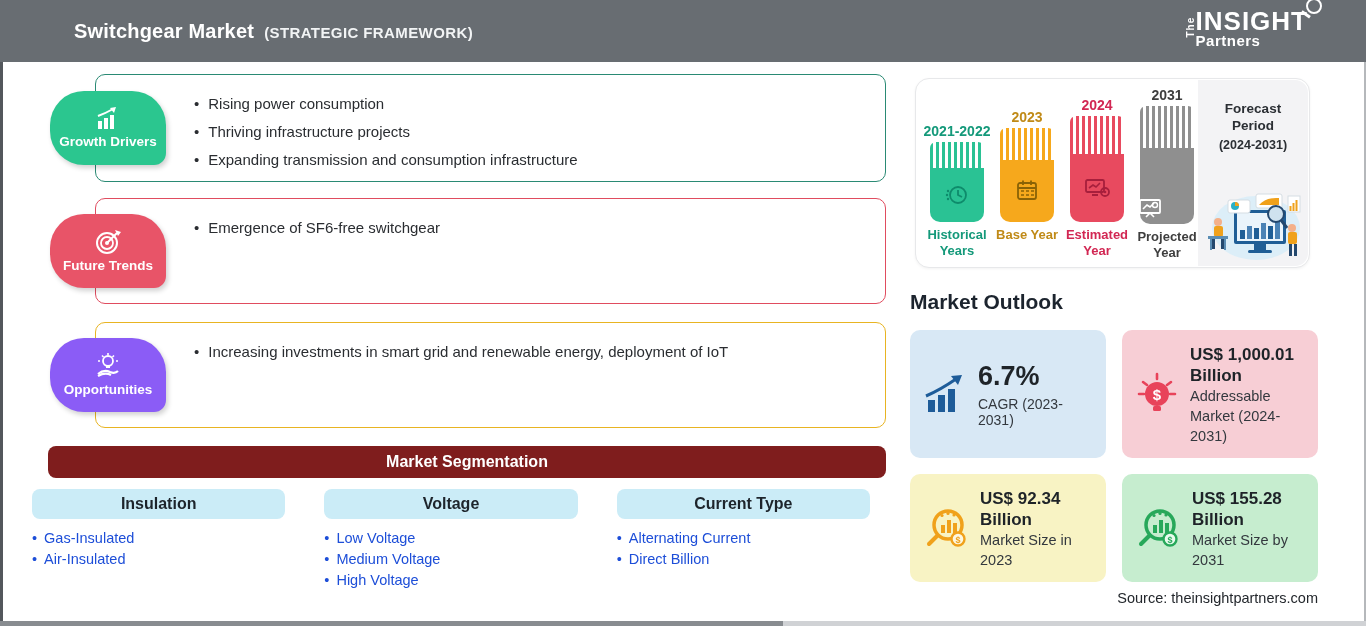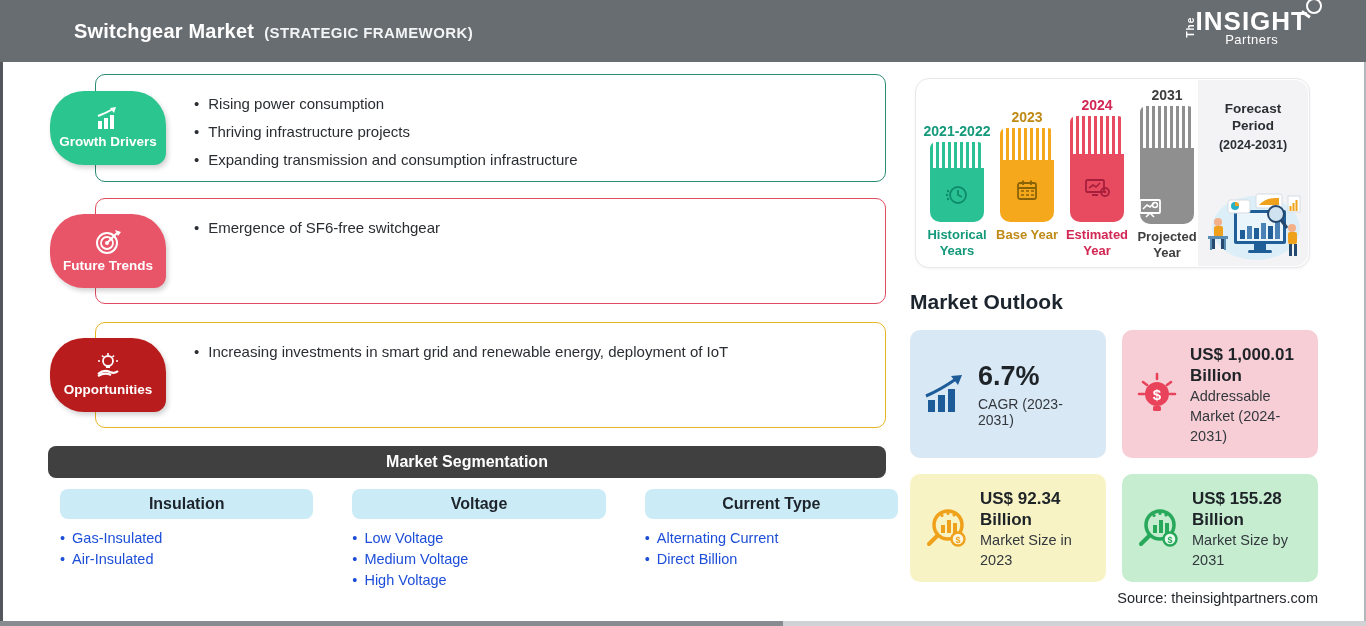--- a/index.html
+++ b/index.html
@@ -13,46 +13,46 @@
   .edge-bottom .thumb { position:absolute; left:0; top:0; height:5px; width:783px; background:#888c90; }
 
   
   .header { position:absolute; left:0; top:0; width:1366px; height:62px; background:#686d72; display:flex; align-items:center;padding-left:26px; }
   .header-title-wrap { margin-left:48px; display:flex; align-items:baseline; gap:10px; color:#ffffff; }
   .header-title { font-size:20px; font-weight:bold; letter-spacing:.2px; }
   .header-subtitle { font-size:15px; font-weight:600; color:#f2f4f5; letter-spacing:.4px; }
   .logo { position:absolute; right:58px; top:8px; color:#ffffff; display:flex; align-items:flex-start; }
   .logo-the { font-size:10px; font-weight:bold; transform:rotate(-90deg) translateX(-4px); transform-origin:center; width:12px; letter-spacing:1px; margin-top:14px; }
   .logo-main { font-size:26px; font-weight:bold; letter-spacing:1px; line-height:1; position:relative; }
-  .logo-partners { font-size:13px; font-weight:normal; text-align:center; margin-top:-2px; letter-spacing:.5px; }
+  .logo-partners { font-size:15px; font-weight:bold; text-align:left; margin-top:-2px; letter-spacing:.5px; }
   .logo-lens { position:absolute; right:-14px; top:-8px; width:16px; height:16px; border:2.5px solid #fff; border-radius:50%; }
   .logo-lens::after { content:""; position:absolute; left:-7px; top:13px; width:10px; height:2.5px; background:#fff; transform:rotate(35deg); }
 
   
   .fw-box { position:absolute; left:95px; width:791px; border-radius:10px; background:#fff; }
   .fw-box.b1 { top:74px;  height:108px; border:1.6px solid #2a8a74; }
   .fw-box.b2 { top:198px; height:106px; border:1.6px solid #e04c5f; }
   .fw-box.b3 { top:322px; height:106px; border:1.6px solid #e8b422; }
   .fw-bullets { list-style:none; padding:15px 20px 0 98px; }
   .fw-bullets li { font-size:15px; color:#2a2d31; line-height:28px; }
   .fw-bullets li::before { content:"•"; margin-right:9px; color:#2a2d31; }
 
   .badge { position:absolute; left:50px; width:116px; height:74px; border-radius:34px 34px 12px 34px;
            display:flex; flex-direction:column; align-items:center; justify-content:center; gap:3px;
            box-shadow:2px 3px 5px rgba(0,0,0,.18); z-index:2; }
   .badge.g { top:91px;  background:#2bc68f; }
   .badge.r { top:214px; background:#e85468; }
-  .badge.o { top:338px; background:#b91c1c; }
+  .badge.o { top:338px; background:#8b5cf6; }
   .badge-label { color:#ffffff; font-size:13.5px; font-weight:bold; }
   .badge svg { display:block; }
 
   
-  .seg-bar { position:absolute; left:48px; top:446px; width:838px; height:32px; background:#404040; border-radius:8px;
+  .seg-bar { position:absolute; left:48px; top:446px; width:838px; height:32px; background:#7f1d1d; border-radius:8px;
              display:flex; align-items:center; justify-content:center; color:#fff; font-size:16px; font-weight:bold; }
-  .seg-grid { position:absolute; left:60px; top:489px; width:838px; display:grid; grid-template-columns:1fr 1fr 1fr; column-gap:22px;gap:39px; }
+  .seg-grid { position:absolute; left:32px; top:489px; width:838px; display:grid; grid-template-columns:1fr 1fr 1fr; column-gap:22px;gap:39px; }
   .seg-pill { background:#cbecf7; border-radius:8px; height:30px; display:flex; align-items:center; justify-content:center;
               font-size:16px; font-weight:bold; color:#1d242b; }
   .seg-list { list-style:none; margin-top:9px; }
   .seg-list li { font-size:14.5px; color:#1d4ed8; line-height:21px; }
   .seg-list li::before { content:"•"; margin-right:7px; }
 
   
   .tl-card { position:absolute; left:915px; top:78px; width:395px; height:190px; background:#ffffff;
              border:1px solid #e7e8ea; border-radius:14px; box-shadow:0 1px 3px rgba(0,0,0,.05); }
   .tl-bars { position:absolute; left:10px; top:8px; bottom:6px; width:272px; display:flex; gap:14px; justify-content:center; }

